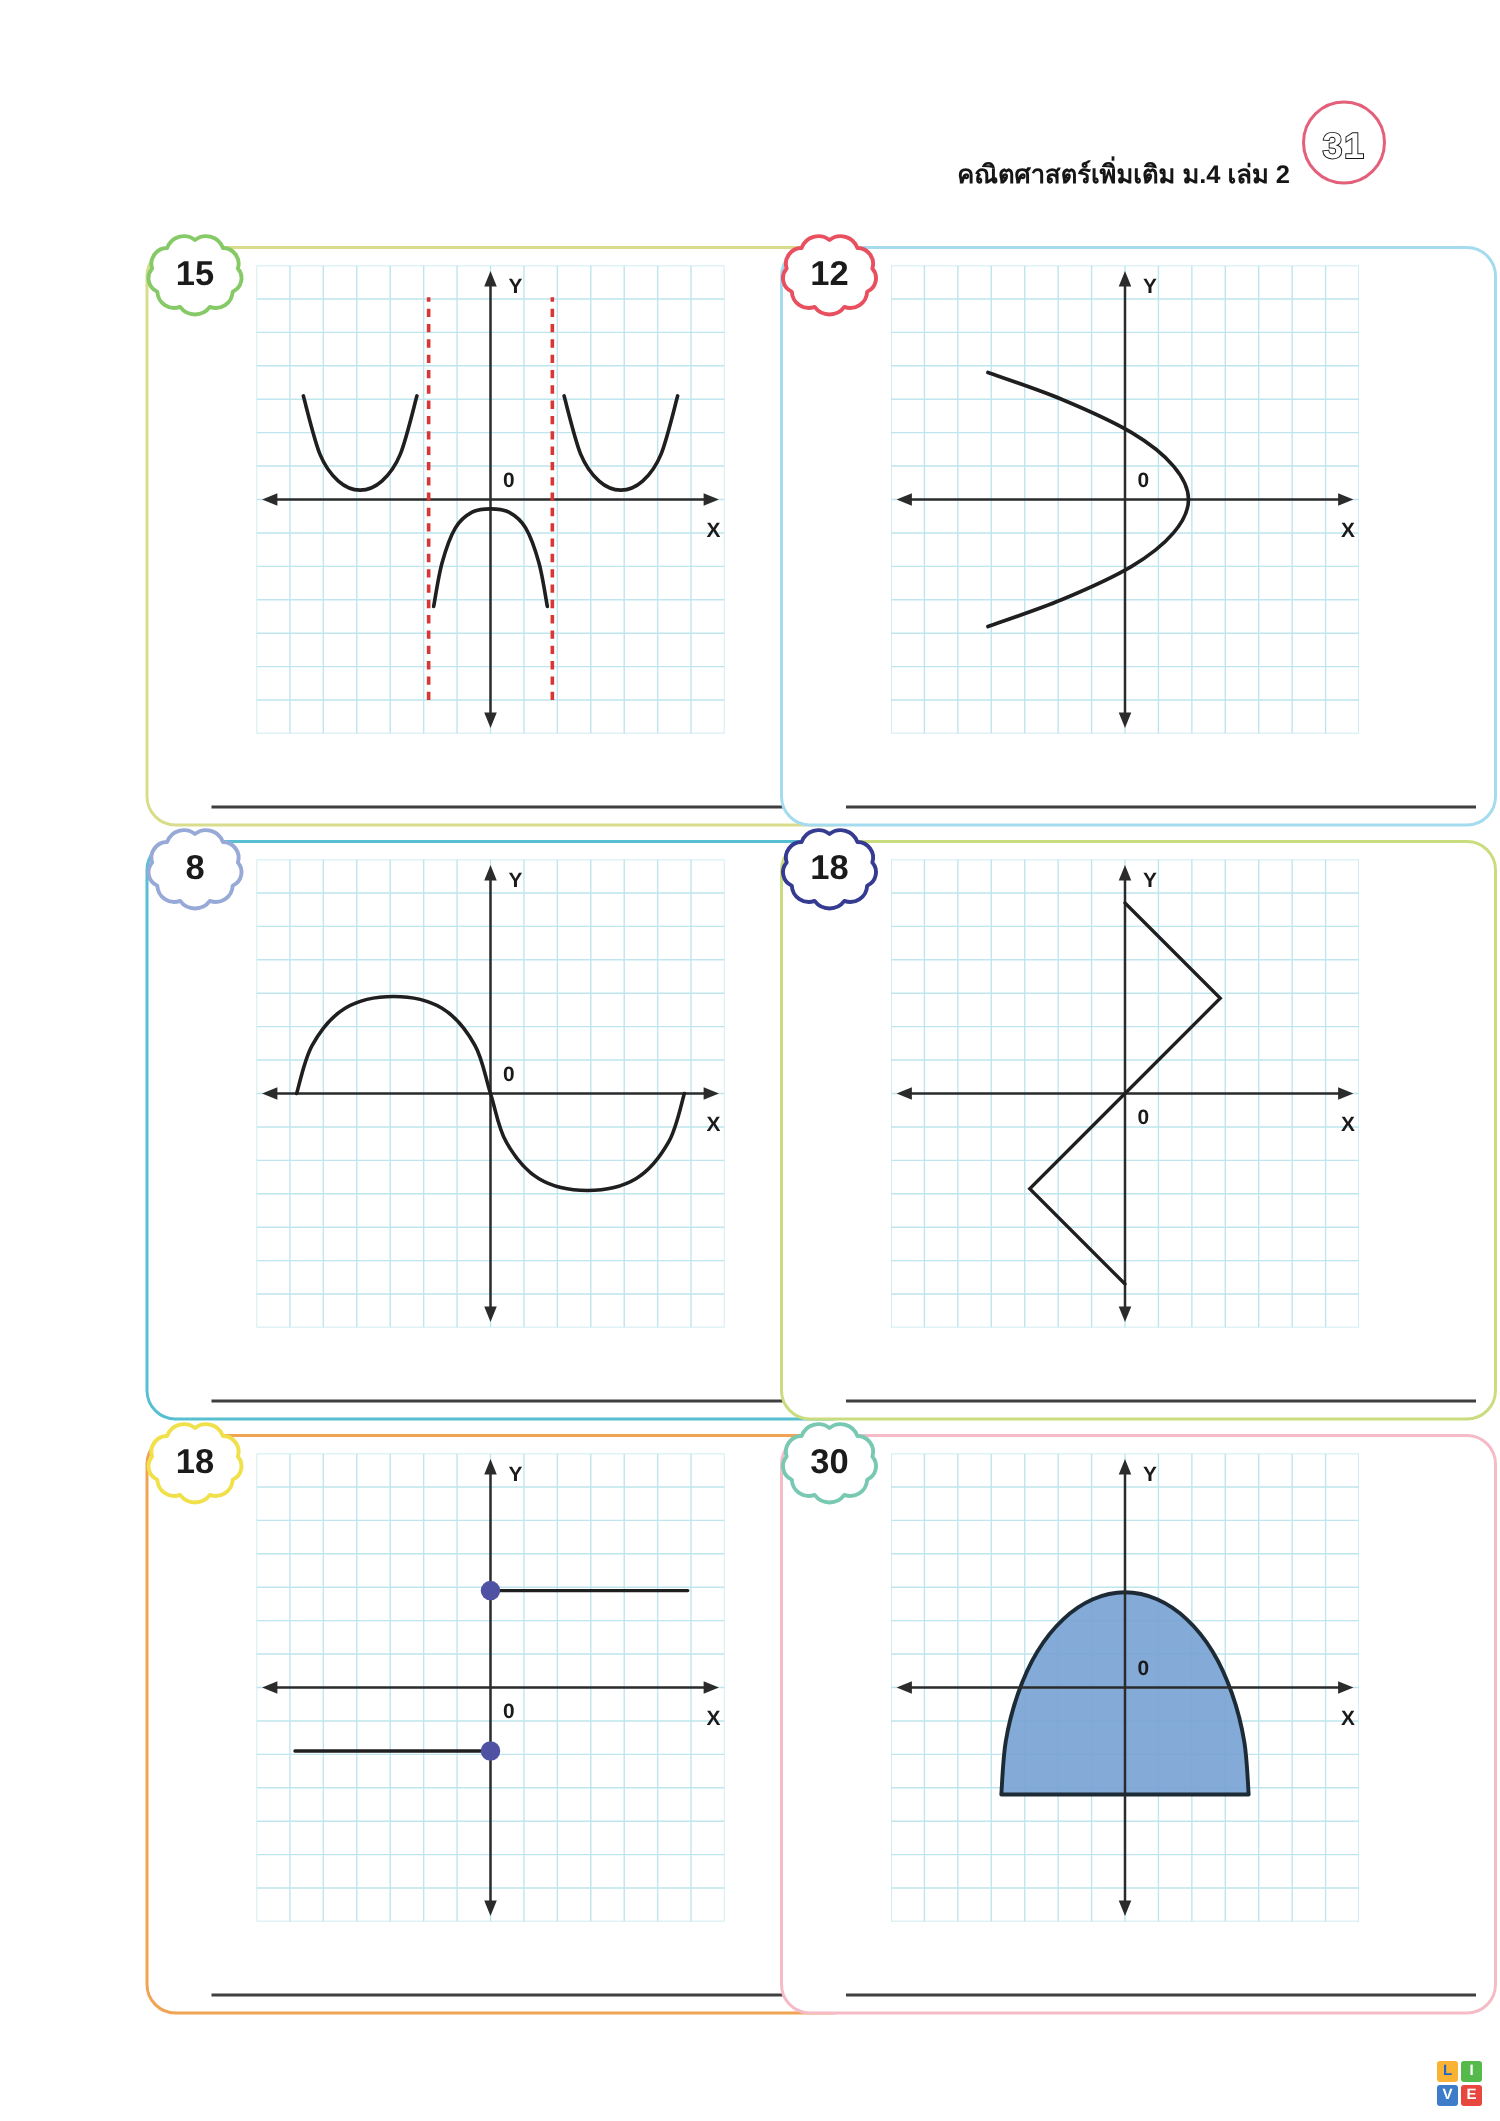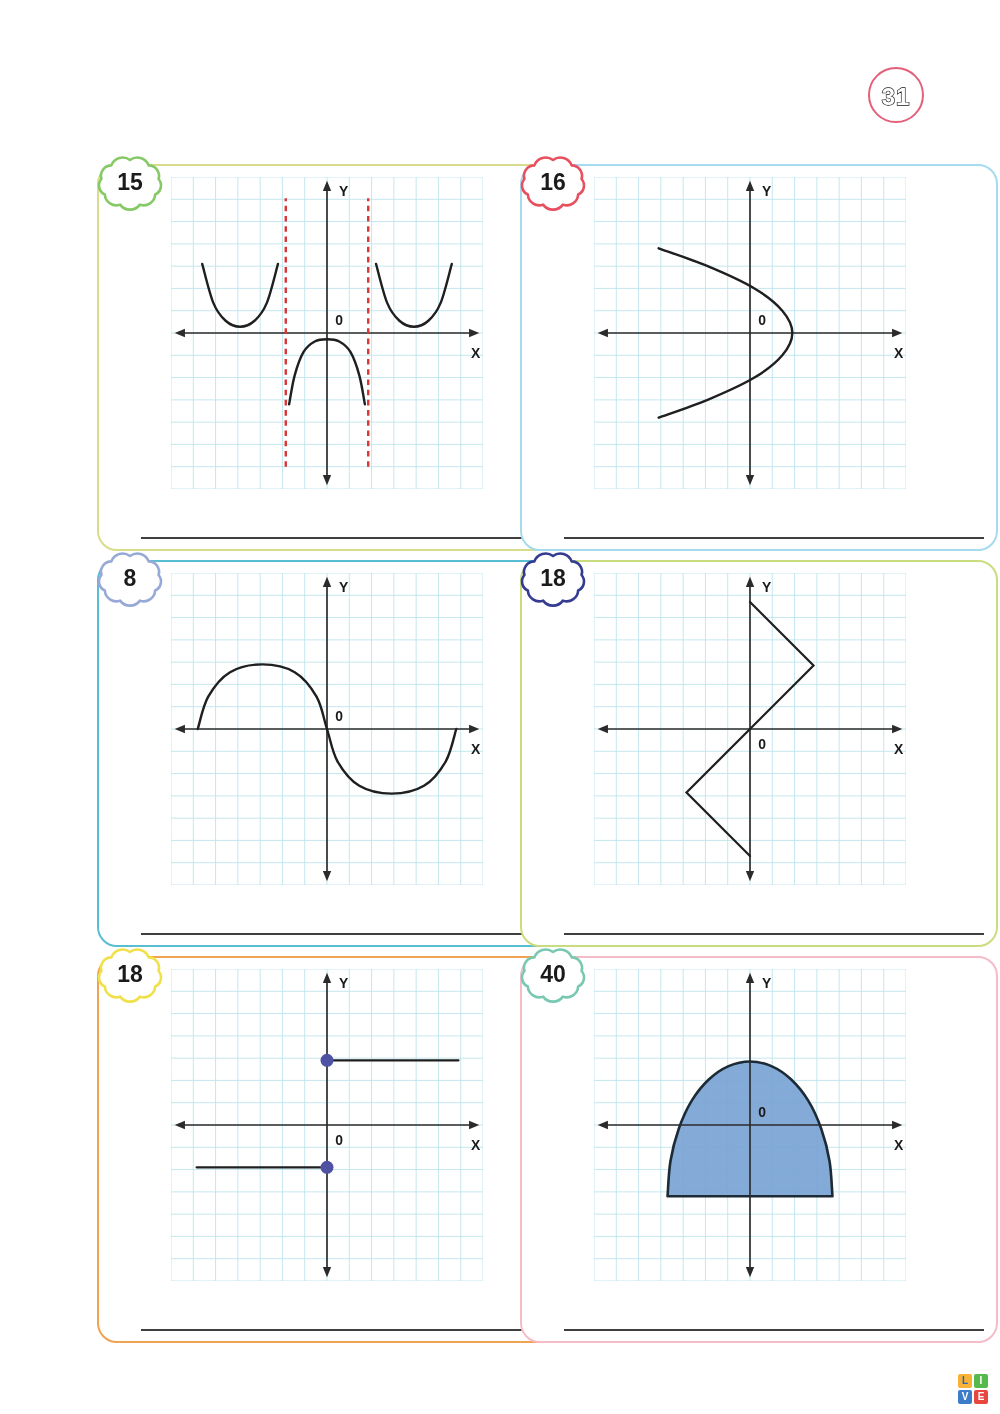--- a/index.html
+++ b/index.html
@@ -36,20 +36,21 @@
   .logo-grid{display:grid;grid-template-columns:14px 14px;grid-template-rows:14px 14px;gap:2px;}
   .logo-sq{display:flex;align-items:center;justify-content:center;font-size:10px;
            font-weight:800;border-radius:2px;line-height:1;}
   .logo-word{font-size:26px;font-weight:800;color:#1d3d71;letter-spacing:-0.6px;}
 </style>
 </head>
 <body>
 
 <div class="sheet">
 
+  <div class="book-title">คณิตศาสตร์เพิ่มเติม ม.4 เล่ม 2</div>
 
   <div class="page-badge" style="border-color: rgb(228, 96, 122);">
     <svg width="48" height="48">
       <text x="24" y="32" text-anchor="middle">31</text>
     </svg>
   </div>
 
   <div class="panels">
 
     <section class="panel" style="border-color: rgb(217, 221, 139);">
@@ -106,21 +107,21 @@
           <path d="M127.2,244.8C128.2,239.60000000000002 130.6,223 133.2,213.6C135.79999999999998,204.2 139.20000000000002,194.48000000000002 142.8,188.4C146.4,182.32 150.60000000000002,179.4 154.8,177.12C159,174.84 163.6,174.72 168,174.72C172.4,174.72 177,174.84 181.2,177.12C185.39999999999998,179.4 189.6,182.32 193.2,188.4C196.79999999999998,194.48000000000002 200.20000000000002,204.2 202.8,213.6C205.4,223 207.8,239.60000000000002 208.8,244.8" fill="none" stroke="#1f1f1f" stroke-width="2.6" stroke-linecap="round"></path>
         </svg>
       <div class="answer-line" style="border-top-color: rgb(63, 63, 63);"></div>
     </section>
 
     <section class="panel" style="border-color: rgb(165, 219, 238);">
       <div class="badge">
         <svg width="80" height="64">
             <path d="M40,9A12.029212190147467 12.029212190147467 0 0 1 58.64084068090964 14.380977808263506A10.448831250574807 10.448831250574807 0 0 1 68.55942483735403 28.0060919136606A9.840770469533506 9.840770469533506 0 0 1 65.11473670974873 43.5A11.317240462134814 11.317240462134814 0 0 1 49.918584156444396 53.61293027807589A12.299044353991048 12.299044353991048 0 0 1 30.081415843555607 53.61293027807589A11.317240462134807 11.317240462134807 0 0 1 14.885263290251284 43.50000000000001A9.840770469533512 9.840770469533512 0 0 1 11.440575162645963 28.006091913660608A10.448831250574809 10.448831250574809 0 0 1 21.359159319090356 14.38097780826351A12.029212190147469 12.029212190147469 0 0 1 40 9Z" fill="#ffffff" stroke="#e8505f" stroke-width="2.6" stroke-linejoin="round"></path>
           </svg>
-        <span class="badge-num">16</span>
+        <span class="badge-num">12</span>
       </div>
       <svg class="graph" width="312" height="312" viewBox="0 0 336 336">
           <line x1="0" y1="0" x2="0" y2="336" stroke="#bfe5ee" stroke-width="1"></line>
           <line x1="0" y1="0" x2="336" y2="0" stroke="#bfe5ee" stroke-width="1"></line>
           <line x1="24" y1="0" x2="24" y2="336" stroke="#bfe5ee" stroke-width="1"></line>
           <line x1="0" y1="24" x2="336" y2="24" stroke="#bfe5ee" stroke-width="1"></line>
           <line x1="48" y1="0" x2="48" y2="336" stroke="#bfe5ee" stroke-width="1"></line>
           <line x1="0" y1="48" x2="336" y2="48" stroke="#bfe5ee" stroke-width="1"></line>
           <line x1="72" y1="0" x2="72" y2="336" stroke="#bfe5ee" stroke-width="1"></line>
           <line x1="0" y1="72" x2="336" y2="72" stroke="#bfe5ee" stroke-width="1"></line>
@@ -317,21 +318,21 @@
           <circle cx="168" cy="213.6" r="7" fill="#4f52a3"></circle>
         </svg>
       <div class="answer-line" style="border-top-color: rgb(63, 63, 63);"></div>
     </section>
 
     <section class="panel" style="border-color: rgb(245, 188, 200);">
       <div class="badge">
         <svg width="80" height="64">
             <path d="M40,9A12.029212190147467 12.029212190147467 0 0 1 58.64084068090964 14.380977808263506A10.448831250574807 10.448831250574807 0 0 1 68.55942483735403 28.0060919136606A9.840770469533506 9.840770469533506 0 0 1 65.11473670974873 43.5A11.317240462134814 11.317240462134814 0 0 1 49.918584156444396 53.61293027807589A12.299044353991048 12.299044353991048 0 0 1 30.081415843555607 53.61293027807589A11.317240462134807 11.317240462134807 0 0 1 14.885263290251284 43.50000000000001A9.840770469533512 9.840770469533512 0 0 1 11.440575162645963 28.006091913660608A10.448831250574809 10.448831250574809 0 0 1 21.359159319090356 14.38097780826351A12.029212190147469 12.029212190147469 0 0 1 40 9Z" fill="#ffffff" stroke="#79c9b2" stroke-width="2.6" stroke-linejoin="round"></path>
           </svg>
-        <span class="badge-num">40</span>
+        <span class="badge-num">30</span>
       </div>
       <svg class="graph" width="312" height="312" viewBox="0 0 336 336">
           <line x1="0" y1="0" x2="0" y2="336" stroke="#bfe5ee" stroke-width="1"></line>
           <line x1="0" y1="0" x2="336" y2="0" stroke="#bfe5ee" stroke-width="1"></line>
           <line x1="24" y1="0" x2="24" y2="336" stroke="#bfe5ee" stroke-width="1"></line>
           <line x1="0" y1="24" x2="336" y2="24" stroke="#bfe5ee" stroke-width="1"></line>
           <line x1="48" y1="0" x2="48" y2="336" stroke="#bfe5ee" stroke-width="1"></line>
           <line x1="0" y1="48" x2="336" y2="48" stroke="#bfe5ee" stroke-width="1"></line>
           <line x1="72" y1="0" x2="72" y2="336" stroke="#bfe5ee" stroke-width="1"></line>
           <line x1="0" y1="72" x2="336" y2="72" stroke="#bfe5ee" stroke-width="1"></line>

